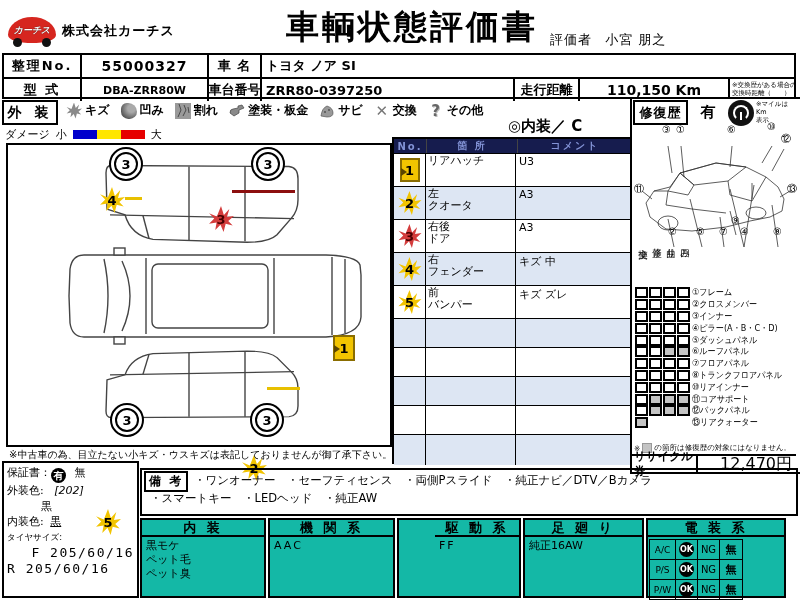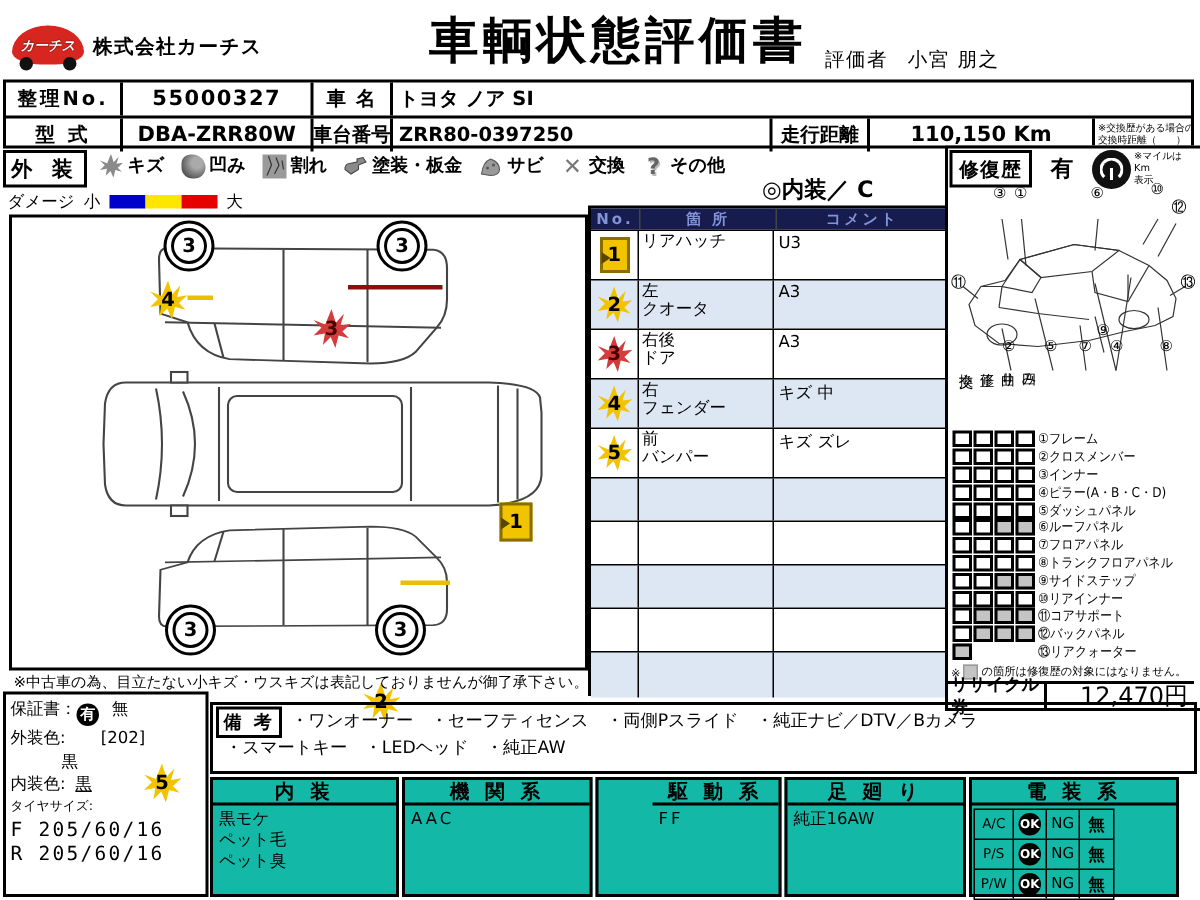--- a/index.html
+++ b/index.html
@@ -130,21 +130,21 @@
 
   <div class="a b2" style="left:2px;top:53px;width:794px;height:46px;">
     <div class="irow">
       <div class="cell lab" style="width:78px;">整理No.</div>
       <div class="cell bold" style="width:127px;justify-content:center;font-size:14px;letter-spacing:1px;">55000327</div>
       <div class="cell lab" style="width:53px;letter-spacing:1px;">車 名</div>
       <div class="cell bold" style="flex:1;font-size:13px;">トヨタ ノア SI</div>
     </div>
     <div class="irow">
       <div class="cell lab" style="width:78px;">型 式</div>
-      <div class="cell bold" style="width:127px;justify-content:center;font-size:14px;">DBA-ZRR80W</div>
+      <div class="cell bold" style="width:127px;justify-content:center;font-size:11px;">DBA-ZRR80W</div>
       <div class="cell lab" style="width:53px;letter-spacing:0;">車台番号</div>
       <div class="cell bold" style="width:253px;font-size:13px;">ZRR80-0397250</div>
       <div class="cell lab" style="width:65px;letter-spacing:0;">走行距離</div>
       <div class="cell bold" style="width:150px;justify-content:center;font-size:14px;">110,150 Km</div>
       <div class="cell" style="flex:1;padding:0 2px;display:block;font-size:6.5px;line-height:8px;">
         <div style="margin-top:2px;">※交換歴がある場合の</div>
         <div>交換時距離（　　）</div>
       </div>
     </div>
   </div>
@@ -512,29 +512,20 @@
             <div class="pcell"></div>
             <div class="pcell"></div>
             <div class="pcell"></div>
           </div>
           <span class="plabel">⑧トランクフロアパネル</span>
         </div>
       <div class="pcellrow">
           <div class="pcellzone">
             <div class="pcell"></div>
             <div class="pcell"></div>
-            <div class="pcell gray"></div>
-            <div class="pcell gray"></div>
-          </div>
-          <span class="plabel">⑨サイドステップ</span>
-        </div>
-      <div class="pcellrow">
-          <div class="pcellzone">
-            <div class="pcell"></div>
-            <div class="pcell"></div>
             <div class="pcell"></div>
             <div class="pcell"></div>
           </div>
           <span class="plabel">⑩リアインナー</span>
         </div>
       <div class="pcellrow">
           <div class="pcellzone">
             <div class="pcell"></div>
             <div class="pcell gray"></div>
             <div class="pcell gray"></div>
@@ -571,29 +562,29 @@
     </div>
   </div>
 
   <div class="a b2" style="left:2px;top:461px;width:137px;height:137px;padding:2px 3px;font-size:11px;line-height:15.5px;">
     <div class="nowrap">
       <span>保証書：</span><span class="yesdot">有</span>
       <span style="margin-left:5px;">無</span>
     </div>
     <div class="nowrap">
       <span>外装色:</span>
-      <span style="margin-left:20px;">[202]</span>
+      <span style="margin-left:7px;font-style:italic;">[202]</span>
     </div>
     <div style="padding-left:34px;">黒</div>
     <div class="nowrap">
       <span>内装色:</span>
       <span style="margin-left:3px;text-decoration:underline;">黒</span>
     </div>
     <div style="font-size:8.5px;">タイヤサイズ:</div>
-    <div style="font-size:13px;letter-spacing:1.5px;font-family:'DejaVu Sans Mono','Liberation Mono',monospace;">F 205/60/16</div>
+    <div style="font-size:13px;letter-spacing:1.5px;font-family:'DejaVu Sans Mono','Liberation Mono',monospace;text-align:right;">F 205/60/16</div>
     <div style="font-size:13px;letter-spacing:1.5px;font-family:'DejaVu Sans Mono','Liberation Mono',monospace;">R 205/60/16</div>
   </div>
 
   <div class="a b2" style="left:140px;top:468px;width:658px;height:48px;">
     <div class="a bold" style="left:2px;top:1px;border:2px solid #000;padding:0 3px;font-size:12px;letter-spacing:2px;">備 考</div>
     <div class="a nowrap" style="left:52px;top:3px;font-size:11.5px;">・ワンオーナー　・セーフティセンス　・両側Pスライド　・純正ナビ／DTV／Bカメラ</div>
     <div class="a nowrap" style="left:8px;top:21px;font-size:11.5px;">・スマートキー　・LEDヘッド　・純正AW</div>
   </div>
 
   <div class="bbox" style="left:140px;width:126px;">

